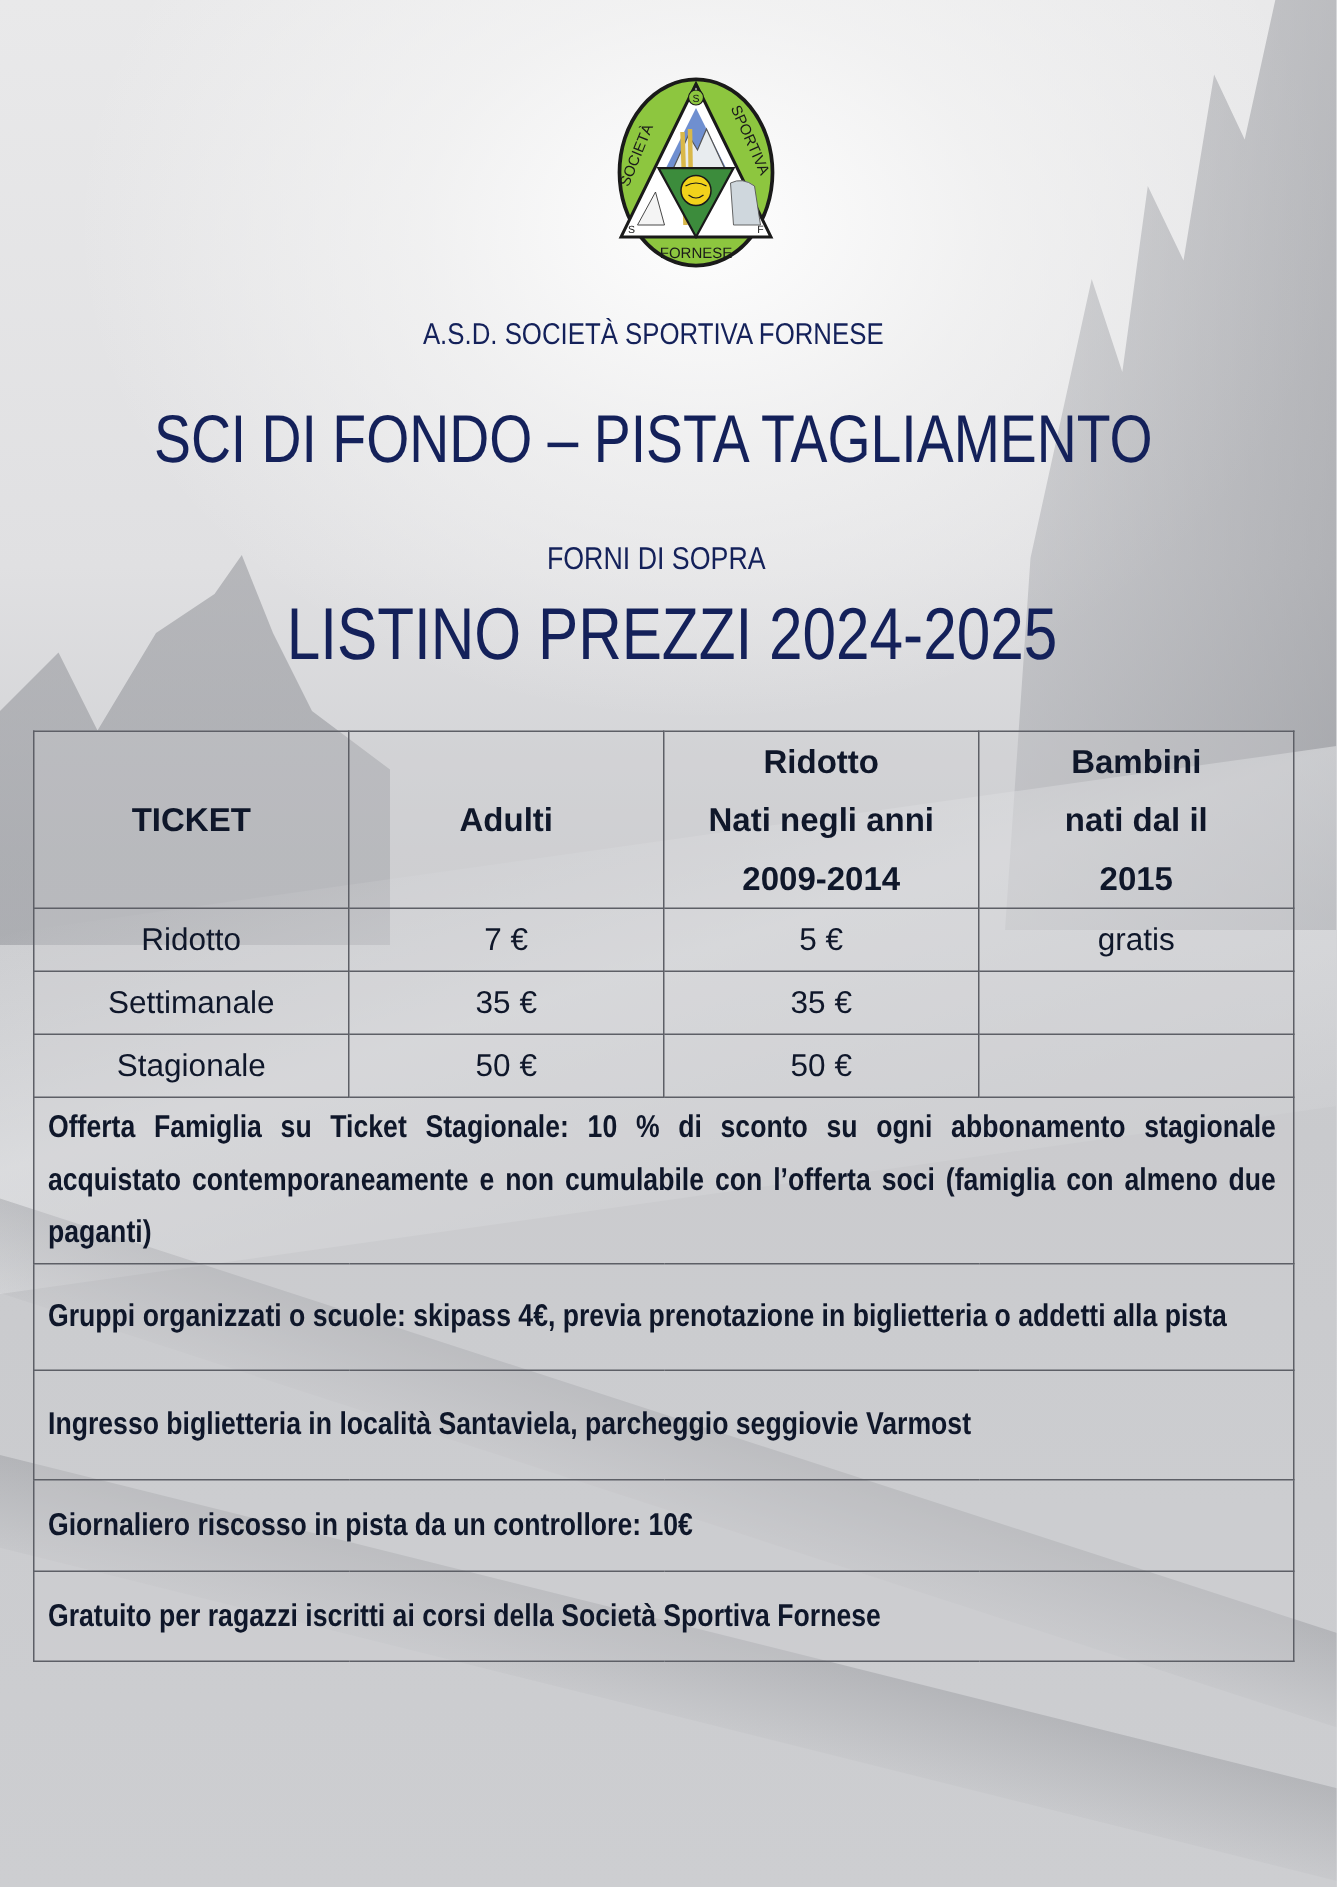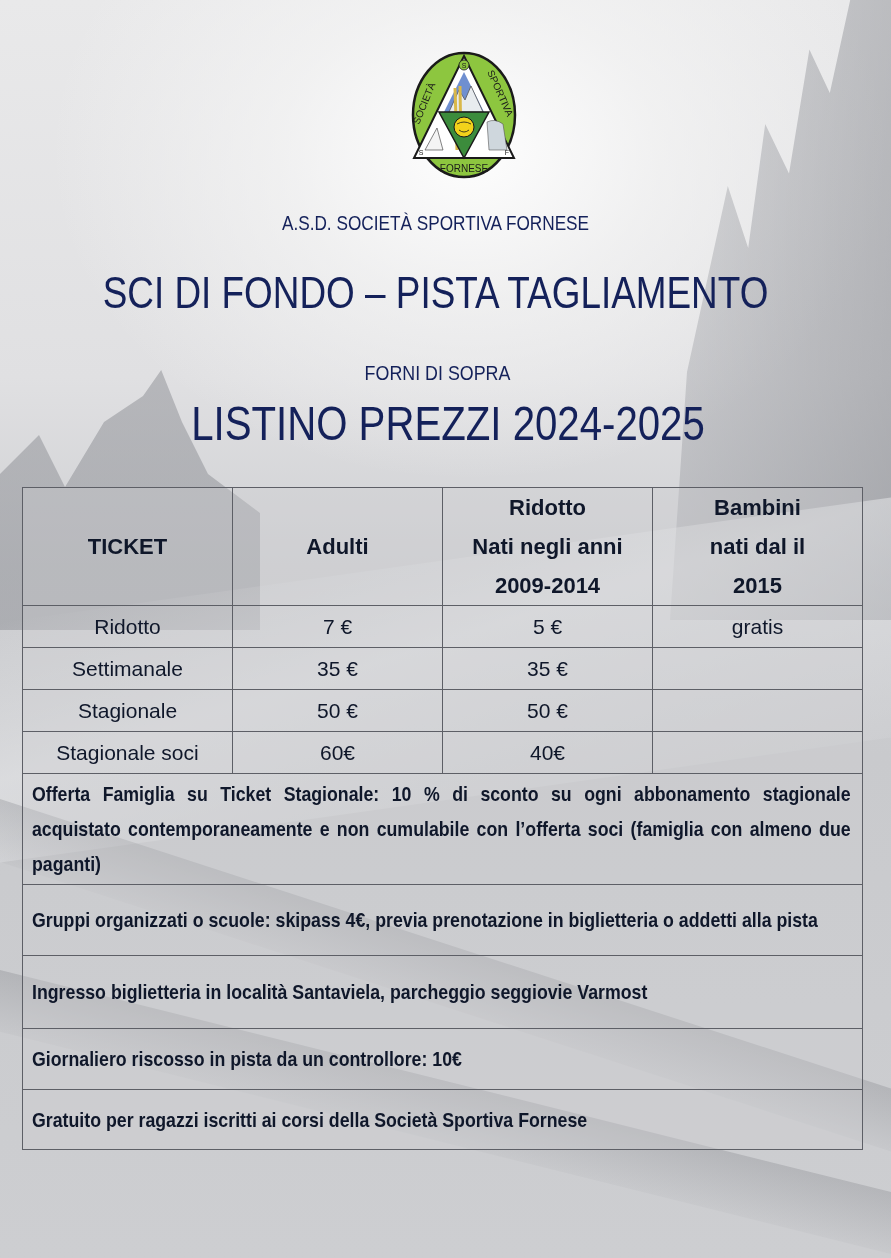--- a/index.html
+++ b/index.html
@@ -257,26 +257,20 @@
       <td>35 €</td>
       <td>35 €</td>
       <td></td>
     </tr>
     <tr class="price-row">
       <td>Stagionale</td>
       <td>50 €</td>
       <td>50 €</td>
       <td></td>
     </tr>
-    <tr class="price-row">
-      <td>Stagionale soci</td>
-      <td>60€</td>
-      <td>40€</td>
-      <td></td>
-    </tr>
 
     <tr class="note-1">
       <td class="note" colspan="4">
         <span class="note-inner">Offerta Famiglia su Ticket Stagionale: 10 % di sconto su ogni abbonamento stagionale acquistato contemporaneamente e non cumulabile con l’offerta soci (famiglia con almeno due paganti)</span>
       </td>
     </tr>
     <tr class="note-2">
       <td class="note" colspan="4">
         <span class="note-inner">Gruppi organizzati o scuole: skipass 4€, previa prenotazione in biglietteria o addetti alla pista</span>
       </td>

